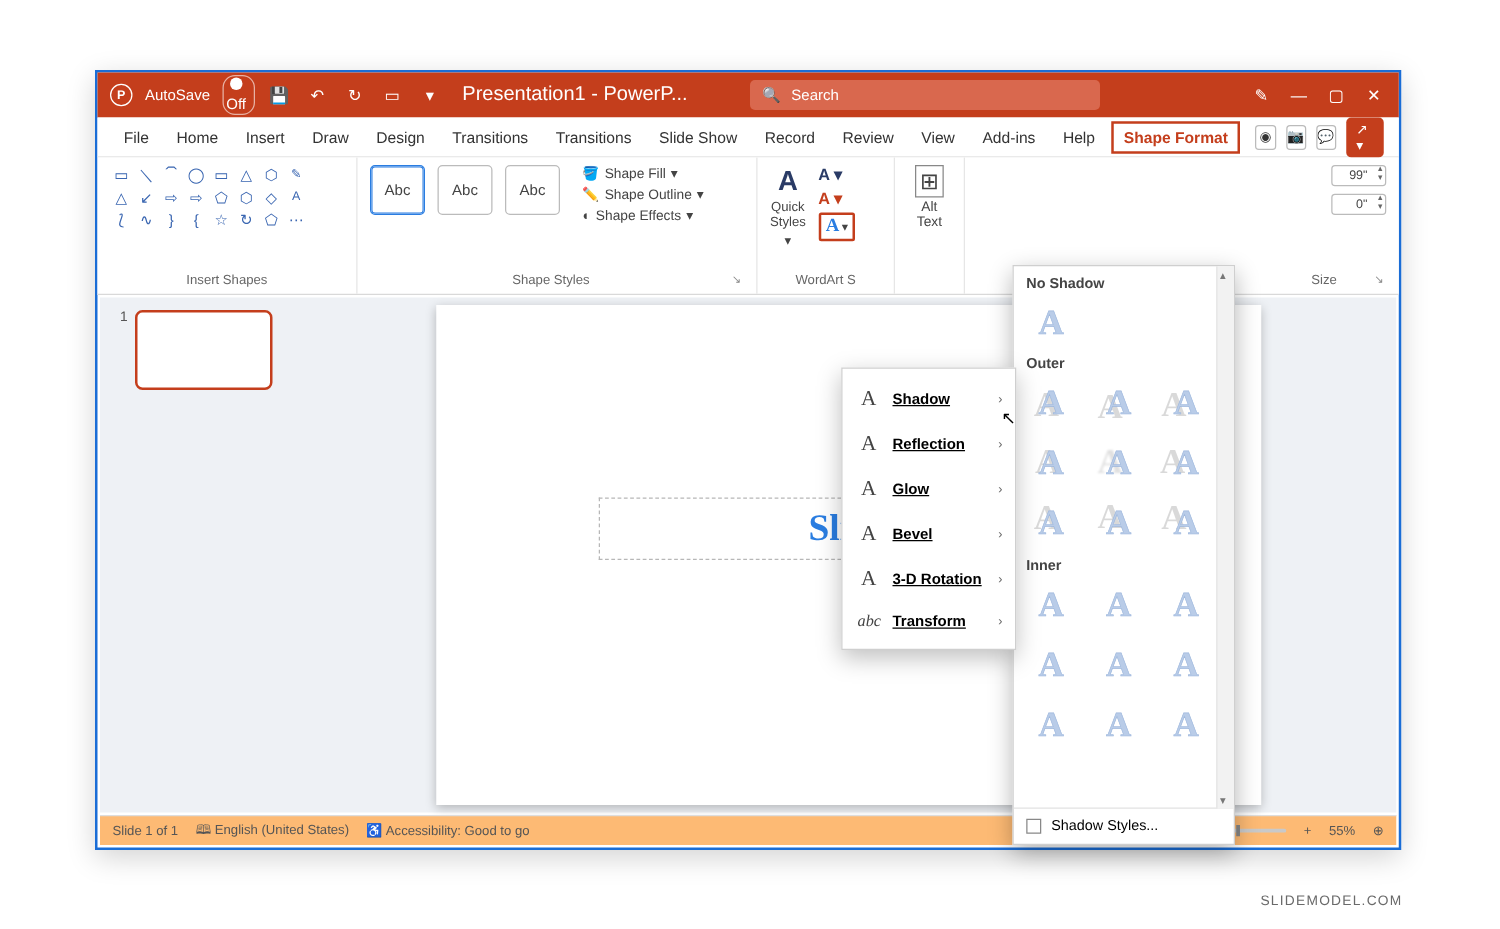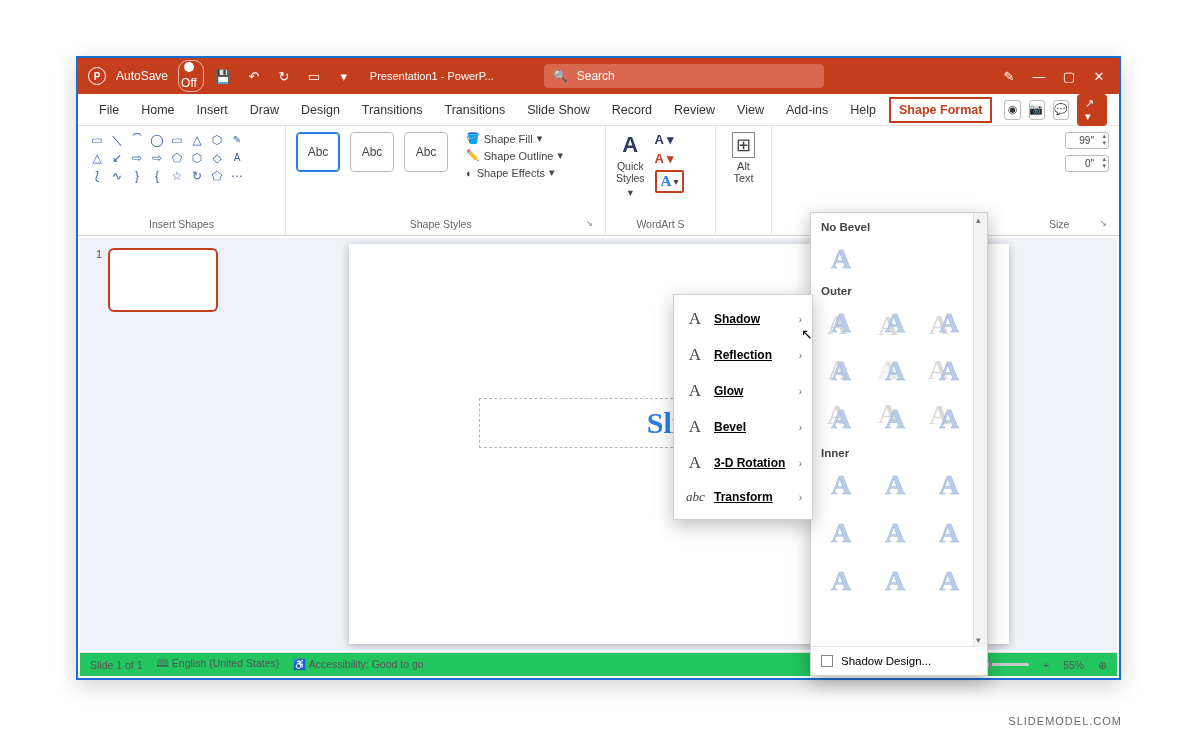--- a/index.html
+++ b/index.html
@@ -3,21 +3,21 @@
 <meta charset="utf-8">
 <style>
   * { box-sizing: border-box; margin: 0; padding: 0; font-family: "Segoe UI", sans-serif; }
   body { background: #fff; width: 1200px; height: 743px; position: relative; overflow: hidden; }
   .frame { position: absolute; left: 76px; top: 56px; width: 1045px; height: 624px; border: 2px solid #1a6dd6; background: #fff; box-shadow: 0 6px 22px rgba(0,0,0,.18); }
   .titlebar { height: 36px; background: #c43e1c; display: flex; align-items: center; color: #fff; font-size: 12px; padding: 0 10px; gap: 10px; }
   .tb-logo { width: 18px; height: 18px; border: 1.5px solid #fff; border-radius: 50%; display:flex;align-items:center;justify-content:center;font-size:10px;font-weight:bold;}
   .tb-autosave-toggle { display:flex; align-items:center; gap:4px; border:1px solid rgba(255,255,255,.6); border-radius:10px; padding:1px 6px 1px 2px;flex-direction:column; }
   .tb-autosave-toggle .knob{width:10px;height:10px;border-radius:50%;background:#fff;}
   .tb-icon { width:20px; text-align:center; font-size:13px; cursor:pointer;}
-  .tb-title { margin-left:6px; font-size:11px; }
+  .tb-title { margin-left:6px; font-size:16px; }
   .tb-search { flex:0 0 280px; margin-left:40px; background:#d9684e; border-radius:4px; height:24px; display:flex; align-items:center; padding:0 10px; gap:8px; color:#fff; font-size:12px;}
   .tb-spacer { flex:1; }
   .tabs { height:32px; background:#fff; border-bottom:1px solid #e3e3e3; display:flex; align-items:center; padding:0 12px; font-size:12.5px; color:#333; gap:4px;justify-content:center;}
   .tab { padding:6px 9px; cursor:pointer; white-space:nowrap;}
   .tab.active { color:#c43e1c; border:2px solid #c43e1c; padding:4px 8px; font-weight:600;}
   .tab-box { width:20px;height:20px;border:1px solid #bbb;border-radius:3px;margin-left:4px;display:flex;align-items:center;justify-content:center;font-size:11px;}
   .share-btn{background:#c43e1c;color:#fff;border-radius:4px;padding:3px 8px;font-size:11px;margin-left:4px;}
   .ribbon { height:110px; background:#fff; border-bottom:1px solid #d9d9d9; display:flex; font-size:11px; color:#444; position:relative;}
   .rgroup { border-right:1px solid #e6e6e6; padding:6px 10px 2px 10px; display:flex; flex-direction:column; justify-content:space-between;}
   .rgroup-label{text-align:center;font-size:10.5px;color:#666;padding-bottom:3px;}
@@ -44,21 +44,21 @@
 
   .workarea{position:absolute;top:180px;left:2px;right:2px;bottom:28px;background:#eef1f5;display:flex;}
   .thumbs{width:160px;padding:10px 14px;}
   .thumb{width:110px;height:64px;border:2px solid #c43e1c;border-radius:6px;background:#fff;position:relative;margin-left:14px;}
   .thumb-num{position:absolute;left:-14px;top:-2px;font-size:11px;color:#555;}
   .canvas-wrap{flex:1;position:relative;display:flex;justify-content:center;padding-top:6px;}
   .canvas{width:660px;height:400px;background:#fff;box-shadow:0 2px 8px rgba(0,0,0,.25);position:relative;}
   .textbox{position:absolute;left:130px;top:154px;width:400px;height:50px;border:1px dashed #b7b7b7;display:flex;align-items:center;justify-content:center;}
   .slide-text{font-size:30px;font-weight:800;color:#2a7de1;font-family:Georgia,'Segoe UI',serif;}
 
-  .statusbar{position:absolute;left:2px;right:2px;bottom:2px;height:24px;background:#22c55e;border-top:1px solid #ddd;display:flex;align-items:center;font-size:10.5px;color:#555;padding:0 10px;gap:14px;}
+  .statusbar{position:absolute;left:2px;right:2px;bottom:2px;height:24px;background:#fdba74;border-top:1px solid #ddd;display:flex;align-items:center;font-size:10.5px;color:#555;padding:0 10px;gap:14px;}
   .sb-spacer{flex:1;}
   .zoom-track{width:80px;height:3px;background:#c9c9c9;position:relative;border-radius:2px;}
   .zoom-track::after{content:"";position:absolute;left:40px;top:-3px;width:3px;height:9px;background:#888;}
 
   
   .submenu{position:absolute;left:595px;top:236px;width:140px;background:#fff;border:1px solid #cfcfcf;box-shadow:0 6px 18px rgba(0,0,0,.25);font-size:12px;padding:6px 0;z-index:30;}
   .submenu-item{display:flex;align-items:center;gap:10px;padding:8px 12px;cursor:pointer;position:relative;}
   .submenu-item .arrow{position:absolute;right:10px;color:#666;font-size:10px;}
   .submenu-item .ic{font-family:Georgia,serif;font-size:17px;color:#444;width:18px;text-align:center;}
   .submenu-item u{text-decoration:underline;text-decoration-thickness:1px;}
@@ -290,21 +290,21 @@
     <div class="submenu-item">
         <span class="ic" style="font-style:italic;font-size:13px">abc</span>
         <b><u>Transform</u></b>
         <span class="arrow">›</span>
       </div>
   </div>
   <span class="cursor">↖</span>
 
   <div class="flyout">
     <div class="flyout-scroll">
-      <h4 class="first">No Bevel</h4>
+      <h4 class="first">No Shadow</h4>
       <div class="swatch">
           <span class="big-a">A</span>
         </div>
 
       <h4>Outer</h4>
       <div class="swatch-row">
         <div class="swatch sh-br">
             <span class="big-a">A</span>
           </div>
         <div class="swatch sh-b">
@@ -368,19 +368,19 @@
             <span class="big-a">A</span>
           </div>
         <div class="swatch">
             <span class="big-a">A</span>
           </div>
       </div>
     </div>
     <div class="fly-scroll"></div>
     <div class="flyout-footer">
       <span class="chk"></span>
-      <span>Shadow Design...</span>
+      <span>Shadow Styles...</span>
     </div>
   </div>
 
 </div>
 
 <div class="watermark">SLIDEMODEL.COM</div>
 
 </body></html>

